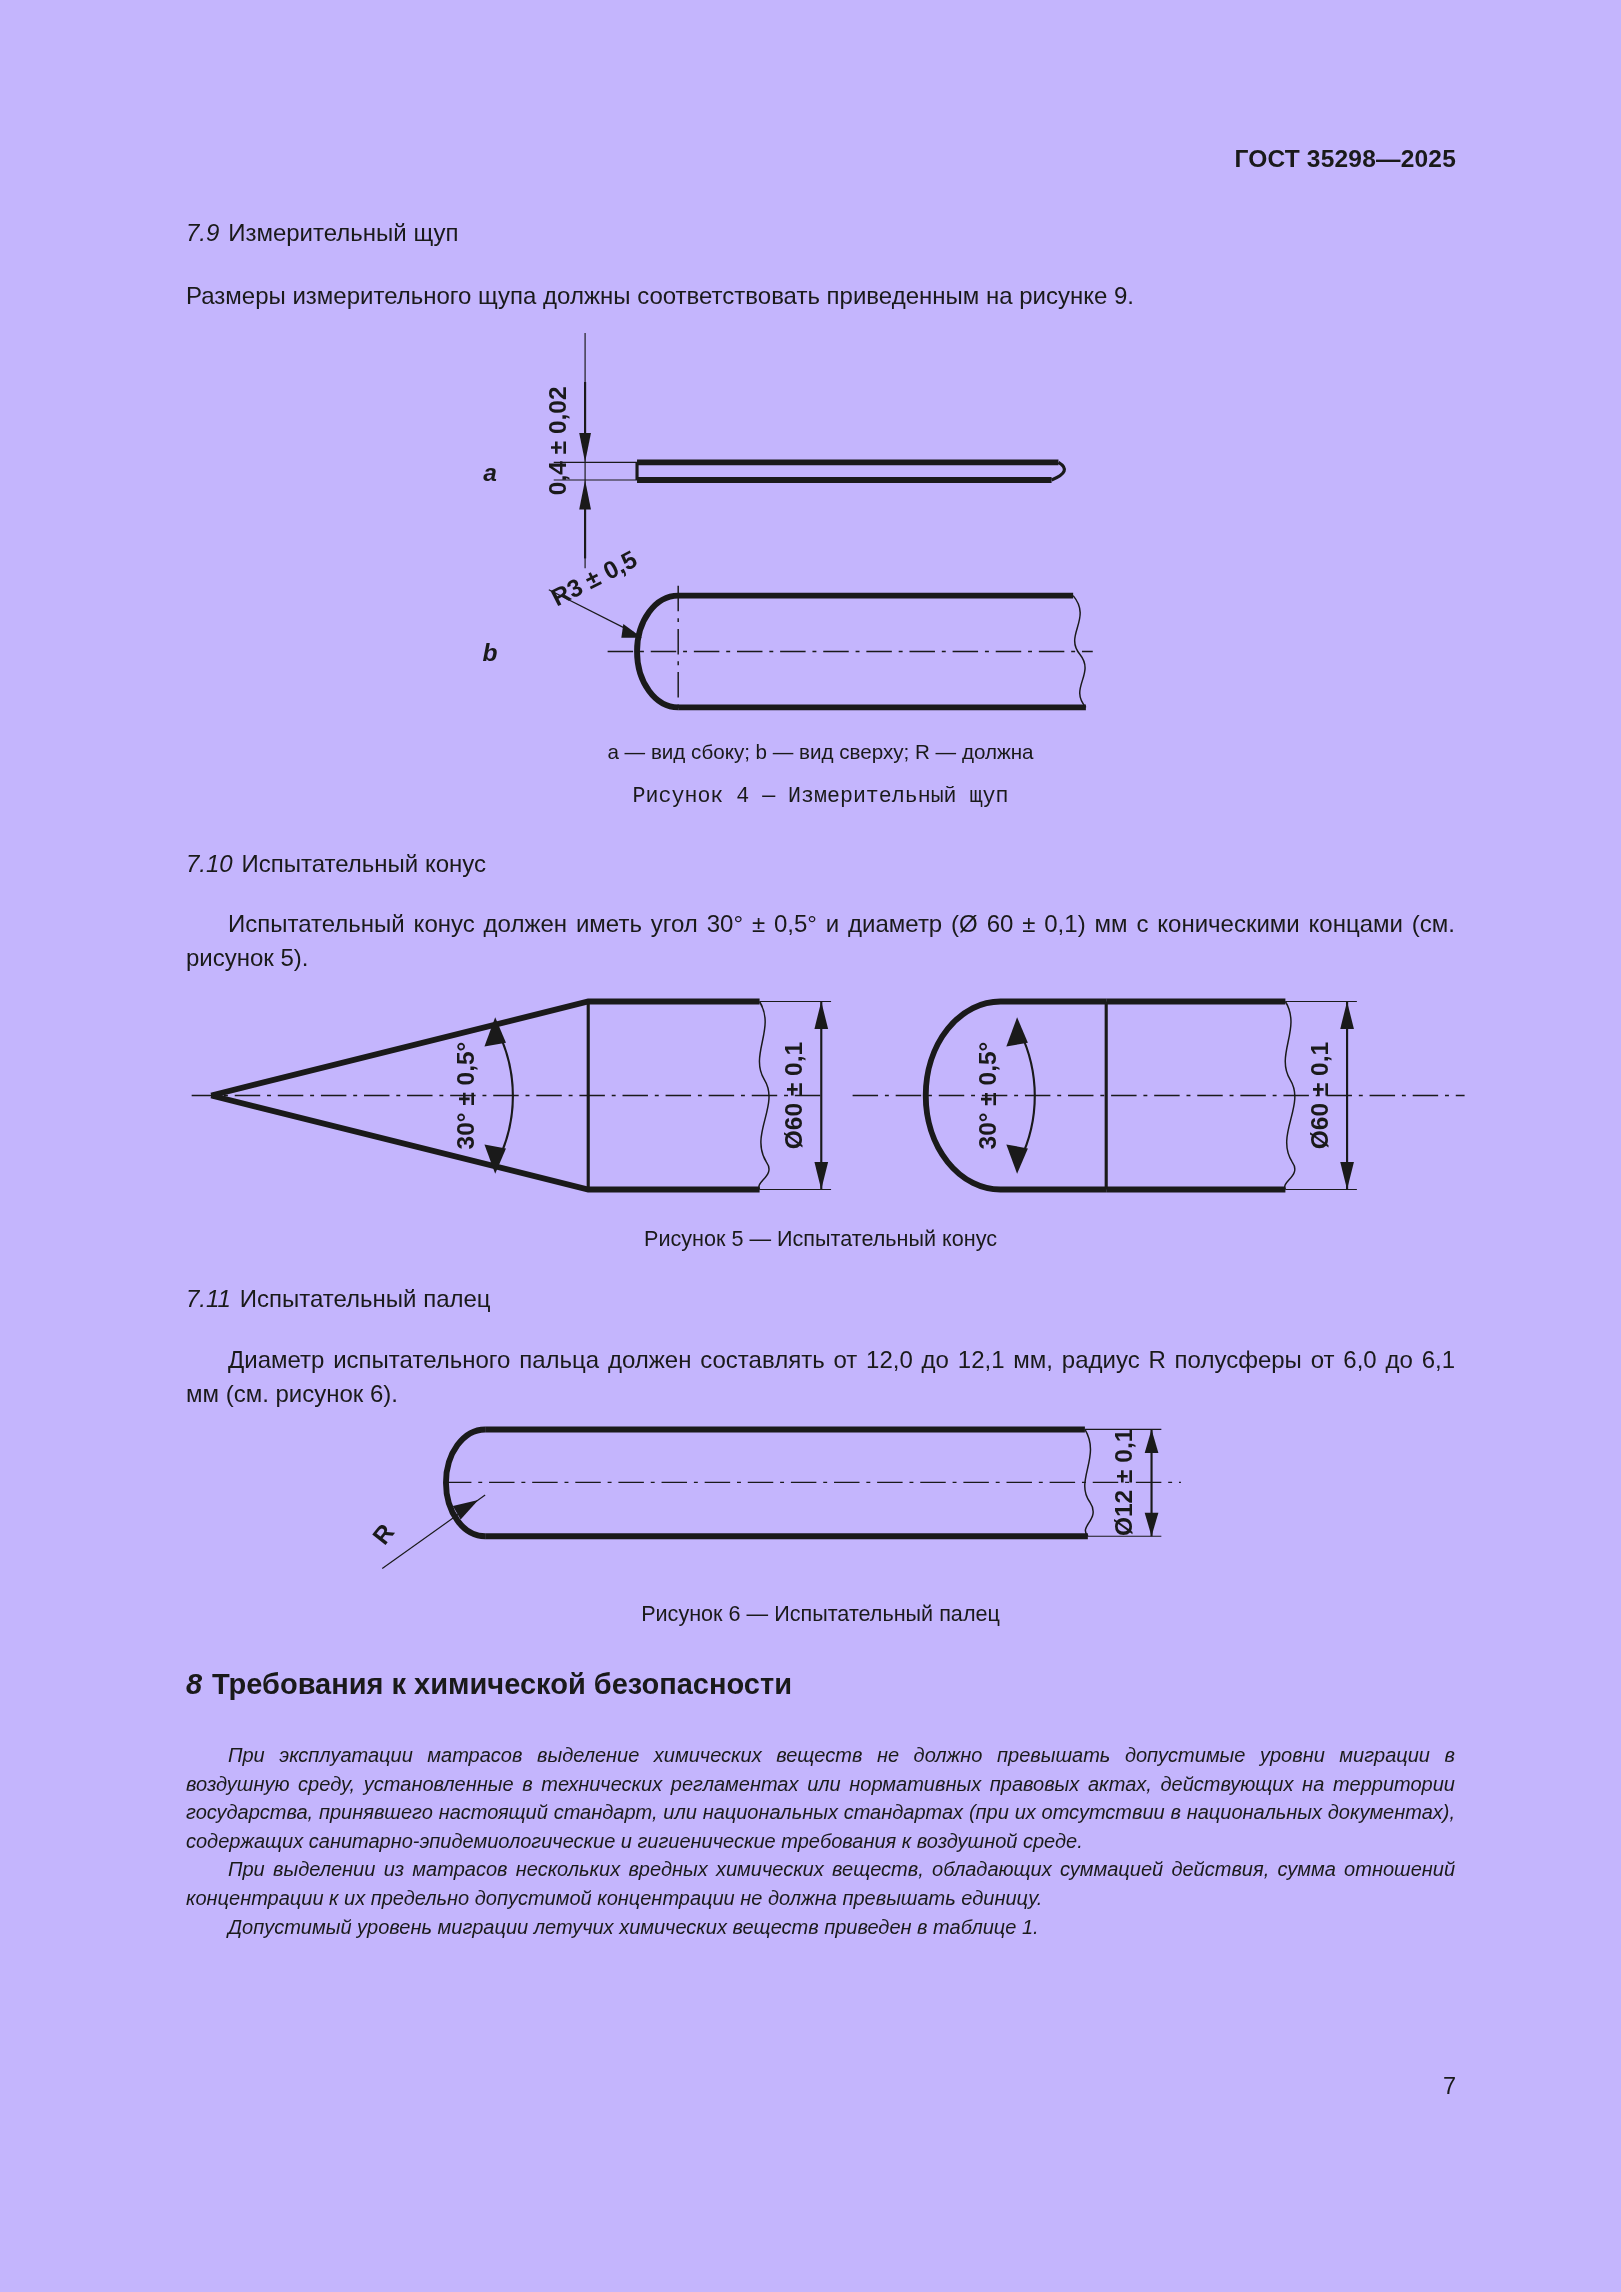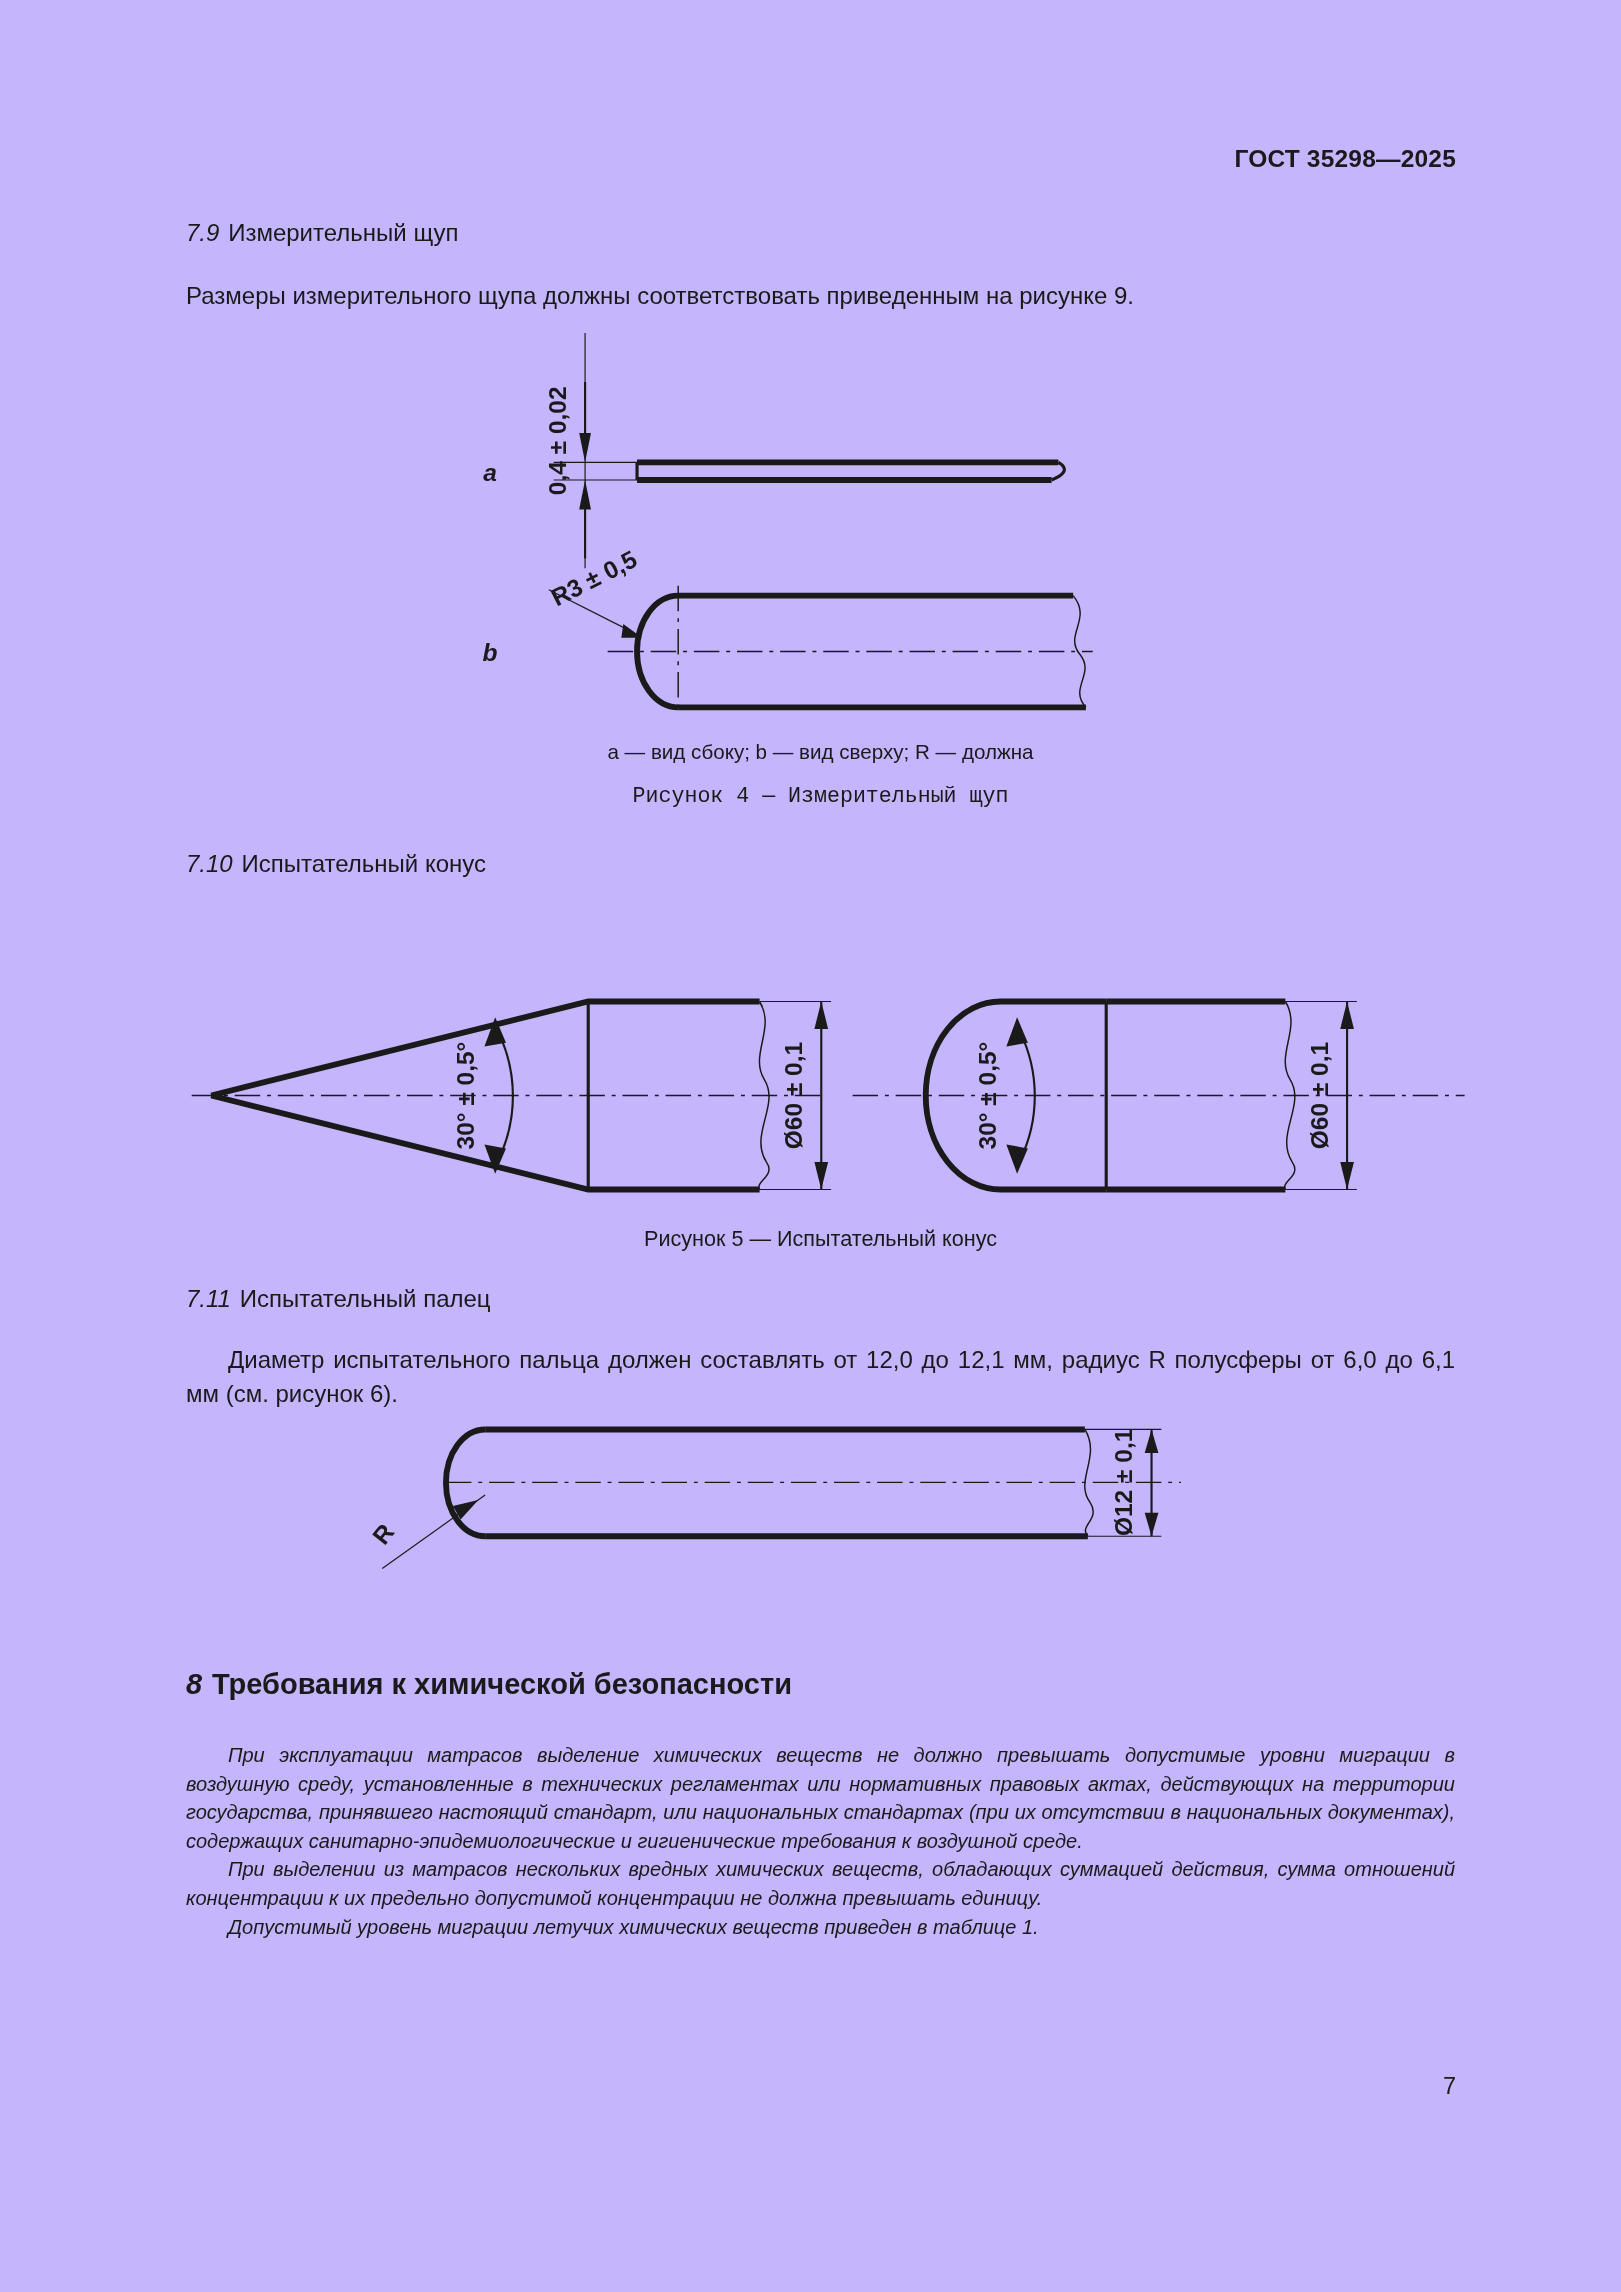--- a/index.html
+++ b/index.html
@@ -191,20 +191,23 @@
   <div class="abs" style="left:186px; top:780px; width:1269px;font-family:Liberation Mono, monospace;">
     <p class="fig-caption">Рисунок 4 — Измерительный щуп</p>
   </div>
 
   <div class="abs" style="left:186px; top:849px; width:1269px;">
     <h3 class="clause">
       <span class="num">7.10</span><span class="ttl">Испытательный конус</span>
     </h3>
   </div>
 
+  <div class="abs" style="left:186px; top:907px; width:1269px;">
+    <p class="body ind">Испытательный конус должен иметь угол 30° ± 0,5° и диаметр (Ø 60 ± 0,1) мм с коническими концами (см. рисунок 5).</p>
+  </div>
 
   <div class="figwrap" style="top:978px;">
     <svg width="1621" height="235" viewBox="0 0 1654 240">
 
       <path class="dash" d="M 195 120 L 840 120"></path>
 
       <path class="lnth" d="M 215 120 L 600 24 L 775 24"></path>
       <path class="lnth" d="M 215 120 L 600 216 L 775 216"></path>
 
       <path class="ln" d="M 600 24 L 600 216"></path>
@@ -284,20 +287,23 @@
       <path class="lnvthin" d="M 1107 28 L 1185 28"></path>
       <path class="lnvthin" d="M 1110 137 L 1185 137"></path>
       <path class="dim" d="M 1175 28 L 1175 137"></path>
       <polygon class="fillblk" points="1175,28 1168,52 1182,52"></polygon>
       <polygon class="fillblk" points="1175,137 1168,113 1182,113"></polygon>
 
       <text class="dimtxt" x="1155" y="82" transform="rotate(-90 1155 82)" text-anchor="middle">Ø12 ± 0,1</text>
     </svg>
   </div>
 
+  <div class="abs" style="left:186px; top:1598px; width:1269px;">
+    <p class="fig-caption">Рисунок 6 — Испытательный палец</p>
+  </div>
 
   <div class="abs" style="left:186px; top:1666px; width:1269px;">
     <h2 class="section">
       <span class="num">8</span><span class="ttl">Требования к химической безопасности</span>
     </h2>
   </div>
 
   <div class="abs" style="left:186px; top:1741px; width:1269px;">
     <p class="ital">При эксплуатации матрасов выделение химических веществ не должно превышать допустимые уровни миграции в воздушную среду, установленные в технических регламентах или нормативных правовых актах, действующих на территории государства, принявшего настоящий стандарт, или национальных стандартах (при их отсутствии в национальных документах), содержащих санитарно-эпидемиологические и гигиенические требования к воздушной среде.</p>
     <p class="ital">При выделении из матрасов нескольких вредных химических веществ, обладающих суммацией действия, сумма отношений концентрации к их предельно допустимой концентрации не должна превышать единицу.</p>

